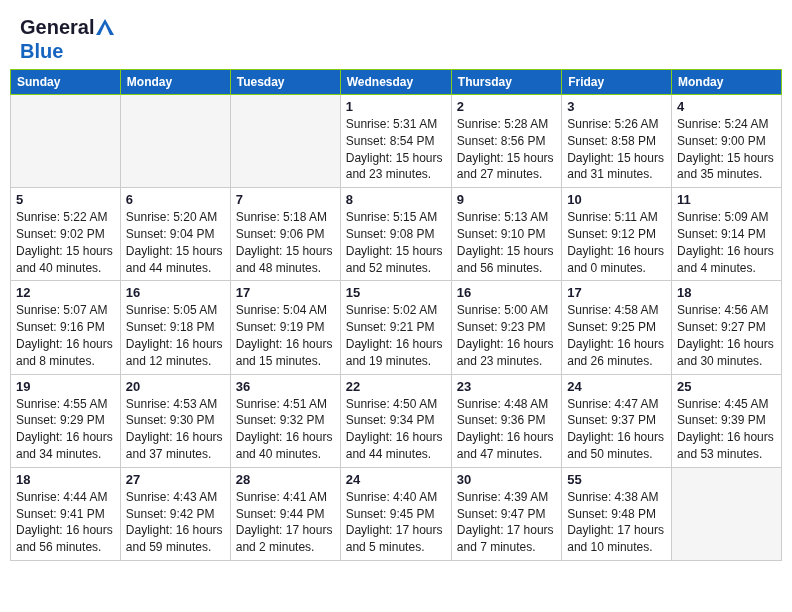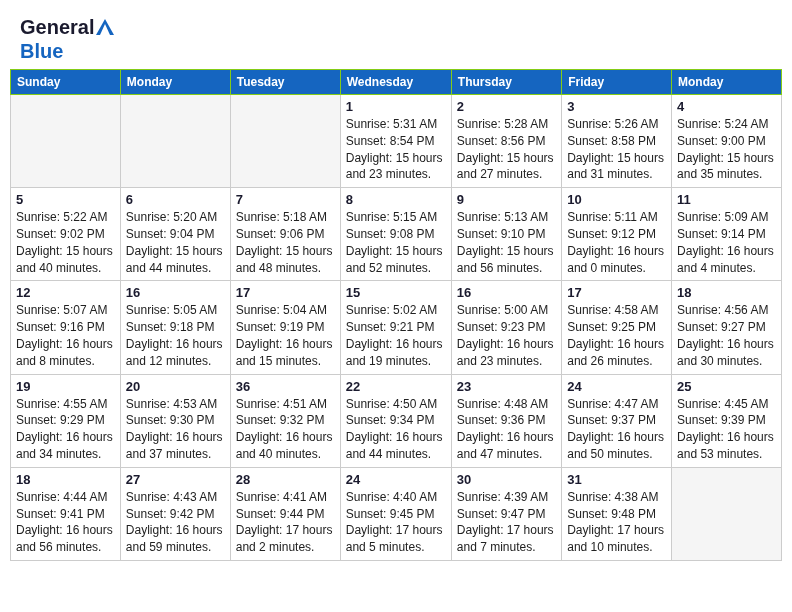--- a/index.html
+++ b/index.html
@@ -235,19 +235,19 @@
         </td>
         <td>
           <div class="day-number">24</div>
           <div class="day-info">Sunrise: 4:40 AM<br>Sunset: 9:45 PM<br>Daylight: 17 hours<br>and 5 minutes.</div>
         </td>
         <td>
           <div class="day-number">30</div>
           <div class="day-info">Sunrise: 4:39 AM<br>Sunset: 9:47 PM<br>Daylight: 17 hours<br>and 7 minutes.</div>
         </td>
         <td>
-          <div class="day-number">31</div>
+          <div class="day-number">55</div>
           <div class="day-info">Sunrise: 4:38 AM<br>Sunset: 9:48 PM<br>Daylight: 17 hours<br>and 10 minutes.</div>
         </td>
         <td class="empty"></td>
       </tr>
     </tbody>
 </table>
 
 </body></html>

